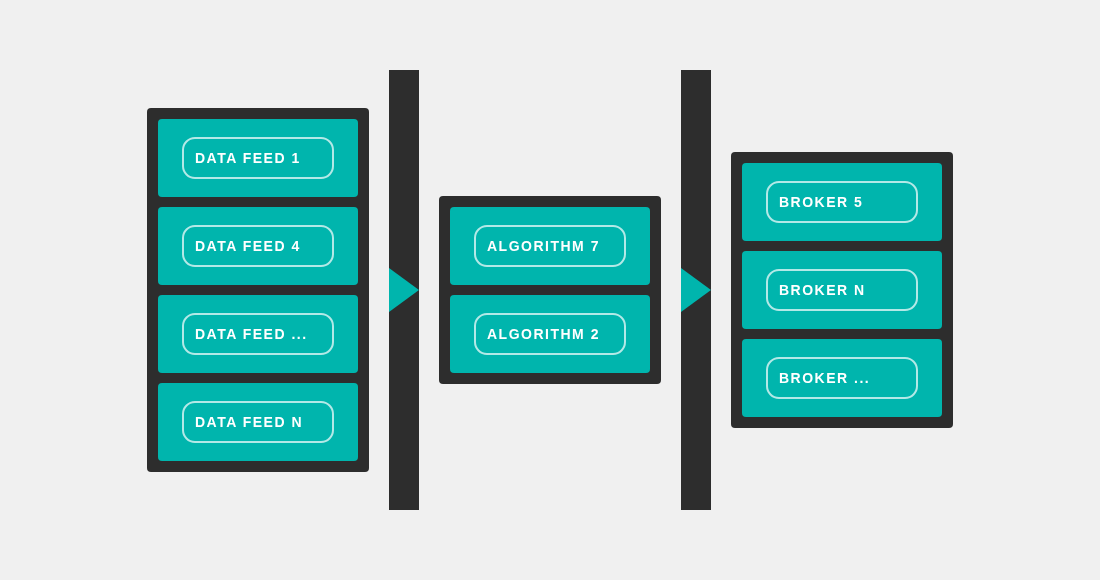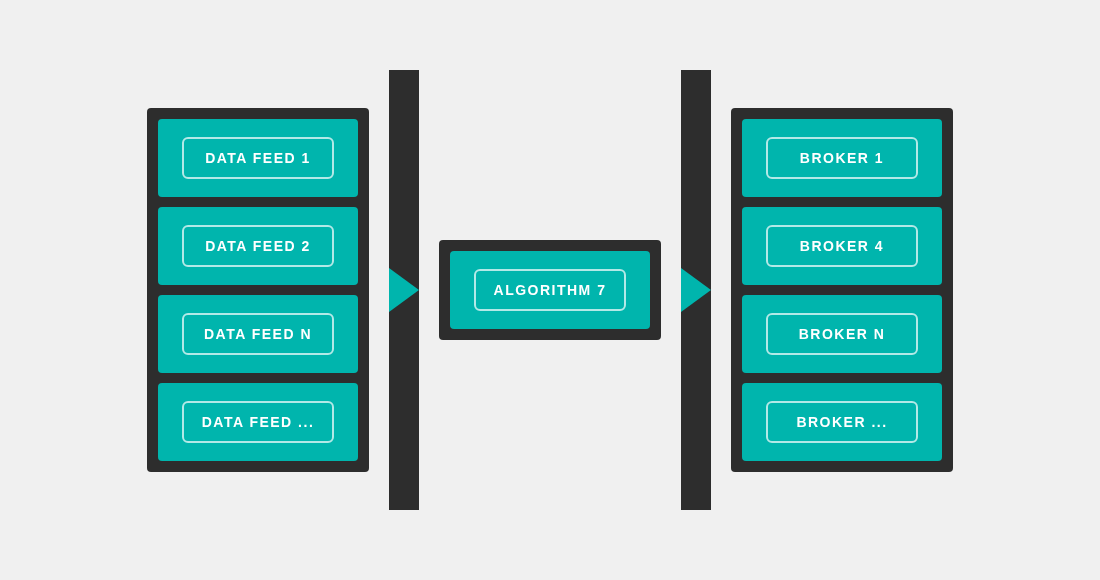--- a/index.html
+++ b/index.html
@@ -38,24 +38,23 @@
       margin: 5px;
       padding: 18px 24px;
       display: flex;
       align-items: center;
       justify-content: center;
       min-width: 200px;
     }
 
     .card-inner {
       border: 2px solid rgba(255,255,255,0.7);
-      border-radius: 6px;
+      border-radius: 13px;
       padding: 10px 11px;
       width: 100%;
-      text-align: center;
     }
 
     .card-label {
       color: white;
       font-size: 14px;
       font-weight: 700;
       letter-spacing: 1.5px;
       white-space: nowrap;
     }
 
@@ -94,64 +93,64 @@
 <div class="diagram">
 
   <div class="column">
     <div class="card">
       <div class="card-inner">
         <span class="card-label">DATA FEED 1</span>
       </div>
     </div>
     <div class="card">
       <div class="card-inner">
-        <span class="card-label">DATA FEED 2</span>
+        <span class="card-label">DATA FEED 4</span>
+      </div>
+    </div>
+    <div class="card">
+      <div class="card-inner">
+        <span class="card-label">DATA FEED ...</span>
       </div>
     </div>
     <div class="card">
       <div class="card-inner">
         <span class="card-label">DATA FEED N</span>
-      </div>
-    </div>
-    <div class="card">
-      <div class="card-inner">
-        <span class="card-label">DATA FEED ...</span>
       </div>
     </div>
   </div>
 
   <div class="connector-wrapper">
     <div class="connector-line">
       <div class="arrow-right"></div>
     </div>
   </div>
 
   <div class="column">
     <div class="card">
       <div class="card-inner">
         <span class="card-label">ALGORITHM 7</span>
       </div>
     </div>
+    <div class="card">
+      <div class="card-inner">
+        <span class="card-label">ALGORITHM 2</span>
+      </div>
+    </div>
   </div>
 
   <div class="connector-wrapper">
     <div class="connector-line">
       <div class="arrow-right"></div>
     </div>
   </div>
 
   <div class="column">
     <div class="card">
       <div class="card-inner">
-        <span class="card-label">BROKER 1</span>
-      </div>
-    </div>
-    <div class="card">
-      <div class="card-inner">
-        <span class="card-label">BROKER 4</span>
+        <span class="card-label">BROKER 5</span>
       </div>
     </div>
     <div class="card">
       <div class="card-inner">
         <span class="card-label">BROKER N</span>
       </div>
     </div>
     <div class="card">
       <div class="card-inner">
         <span class="card-label">BROKER ...</span>

